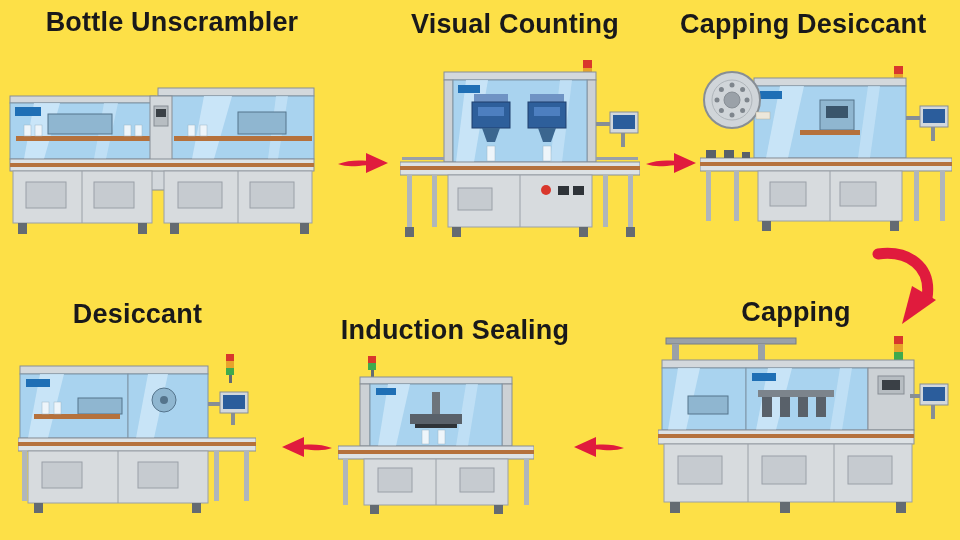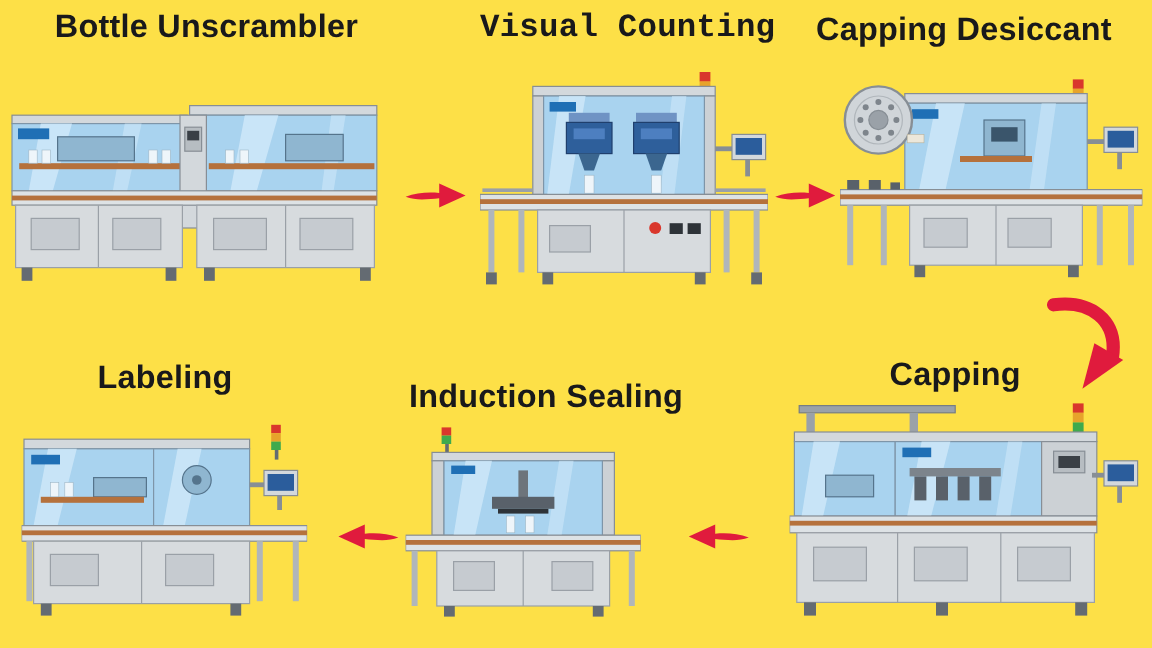--- a/index.html
+++ b/index.html
@@ -70,21 +70,21 @@
 
   
   <div class="arrow" style="left:336px;top:146px;width:54px;height:34px;">
     <svg viewBox="0 0 54 34">
       <path d="M2 18 C 11 14.5, 21 14, 30 14.8 L30 7 L52 17 L30 27 L30 19.2 C 21 20, 11 21.5, 2 18 Z" fill="#e01b3d"></path>
     </svg>
   </div>
 
   
   <div class="station">
-    <h2 class="station-title" style="left:400px;top:10px;width:230px;font-family:Liberation Mono, monospace;">Visual Counting</h2>
+    <h2 class="station-title" style="left:400px;top:10px;width:230px;">Visual Counting</h2>
     <div class="machine" style="left:400px;top:60px;width:240px;height:180px;">
       <svg viewBox="0 0 240 180">
         <rect x="183" y="0" width="9" height="8" fill="#d9372c"></rect>
         <rect x="183" y="8" width="9" height="8" fill="#e7a32b"></rect>
         <rect x="183" y="16" width="9" height="8" fill="#3faa4d"></rect>
         <rect x="186" y="24" width="3" height="8" fill="#646b72"></rect>
         <rect x="44" y="12" width="152" height="8" fill="#d3d8dc" stroke="#878e95"></rect>
         <rect x="44" y="20" width="9" height="82" fill="#ccd1d5" stroke="#878e95"></rect>
         <rect x="187" y="20" width="9" height="82" fill="#ccd1d5" stroke="#878e95"></rect>
         <rect x="53" y="20" width="134" height="82" fill="#a9d3ef" stroke="#7e95a8"></rect>
@@ -191,21 +191,21 @@
     <svg viewBox="0 0 66 80">
       <path d="M6 8 C 36 4, 60 20, 55 52" fill="none" stroke-width="11" stroke-linecap="round" stroke="#e01b3d"></path>
       <polygon points="30,78 64,54 40,40" fill="#e01b3d"></polygon>
     </svg>
   </div>
 
   
 
   
   <div class="station">
-    <h2 class="station-title" style="left:40px;top:300px;width:195px;">Labeling</h2>
+    <h2 class="station-title" style="left:40px;top:300px;width:195px;">Desiccant</h2>
     <div class="machine" style="left:18px;top:352px;width:238px;height:172px;">
       <svg viewBox="0 0 238 172">
         <rect x="208" y="2" width="8" height="7" fill="#d9372c"></rect>
         <rect x="208" y="9" width="8" height="7" fill="#e7a32b"></rect>
         <rect x="208" y="16" width="8" height="7" fill="#3faa4d"></rect>
         <rect x="211" y="23" width="3" height="8" fill="#646b72"></rect>
         <rect x="2" y="14" width="188" height="8" fill="#d3d8dc" stroke="#878e95"></rect>
         <rect x="2" y="22" width="108" height="64" fill="#a9d3ef" stroke="#7e95a8"></rect>
         <rect x="110" y="22" width="80" height="64" fill="#a9d3ef" stroke="#7e95a8"></rect>
         <polygon points="22,22 46,22 30,86 10,86" fill="#cfe8f9" opacity=".8"></polygon>

